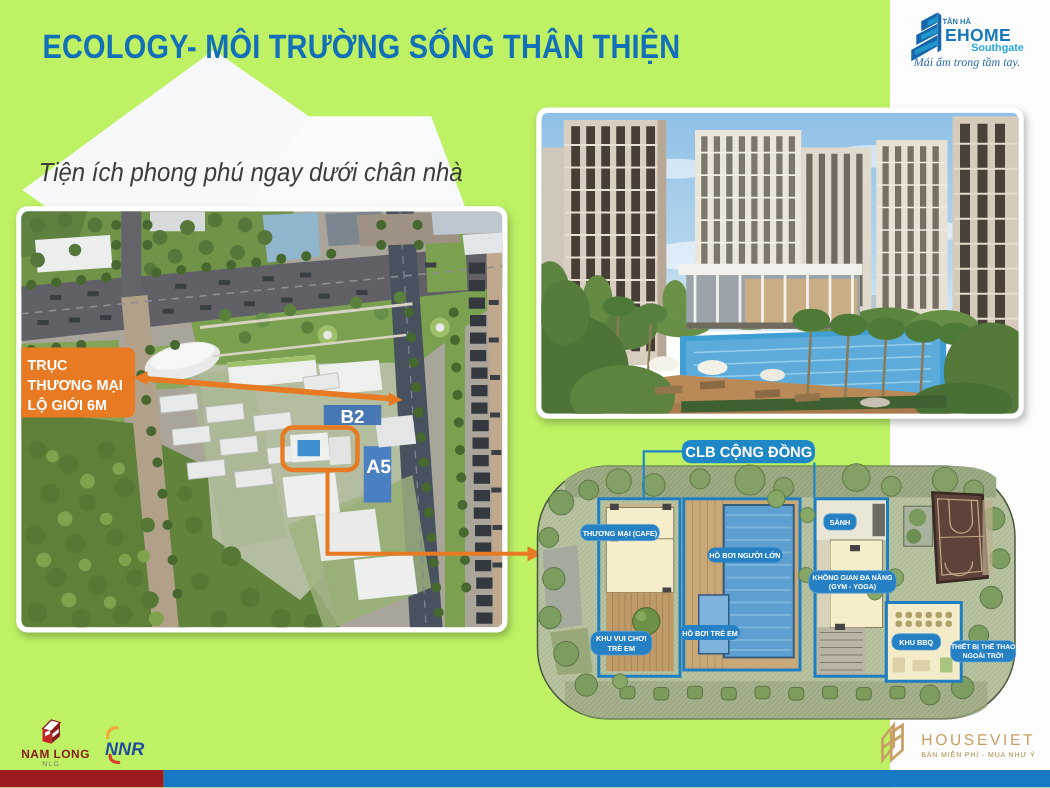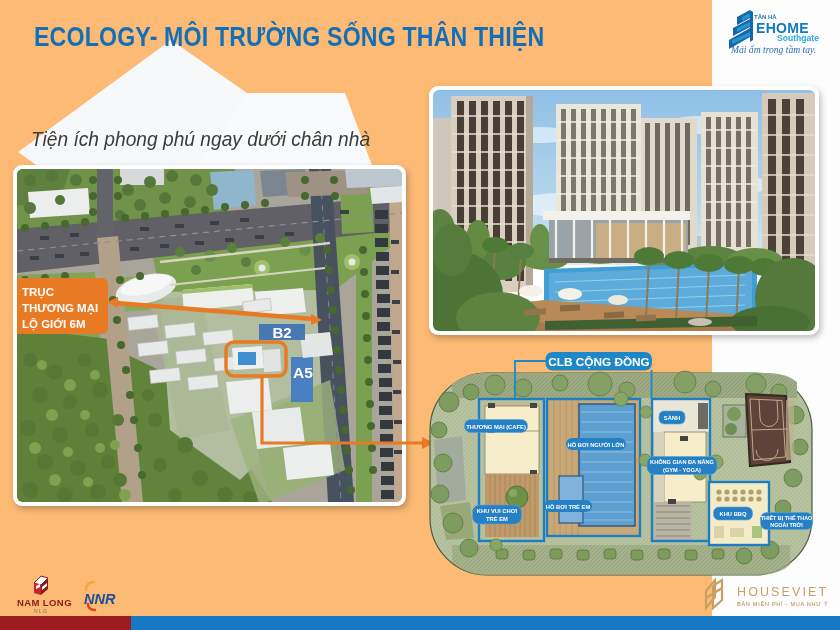--- a/index.html
+++ b/index.html
@@ -1,18 +1,18 @@
 <!DOCTYPE html>
 <html><head>
 <meta charset="utf-8">
 <style>
   html,body{margin:0;padding:0;}
   body{width:840px;height:630px;overflow:hidden;background:#fdfdfd;font-family:"Liberation Sans",sans-serif;}
   .abs{position:absolute;}
-  #page{position:relative;width:712px;height:630px;background:#fdba74;}
+  #page{position:relative;width:712px;height:630px;background:#bef264;}
 </style>
 </head>
 <body>
 <div id="page">
 
 <svg class="abs" style="left:0;top:0;" width="600" height="420" viewBox="0 0 600 420">
   <polygon points="171,40 247,93 247,168 92,278 92,205 18,152" fill="#f6f8fa"></polygon>
   <polygon points="247,93 345,93 345,210 200,313 130,264" fill="#f8fafb"></polygon>
   <polygon points="345,93 398,235 345,338 290,196" fill="#f7f9fb"></polygon>
 </svg>

